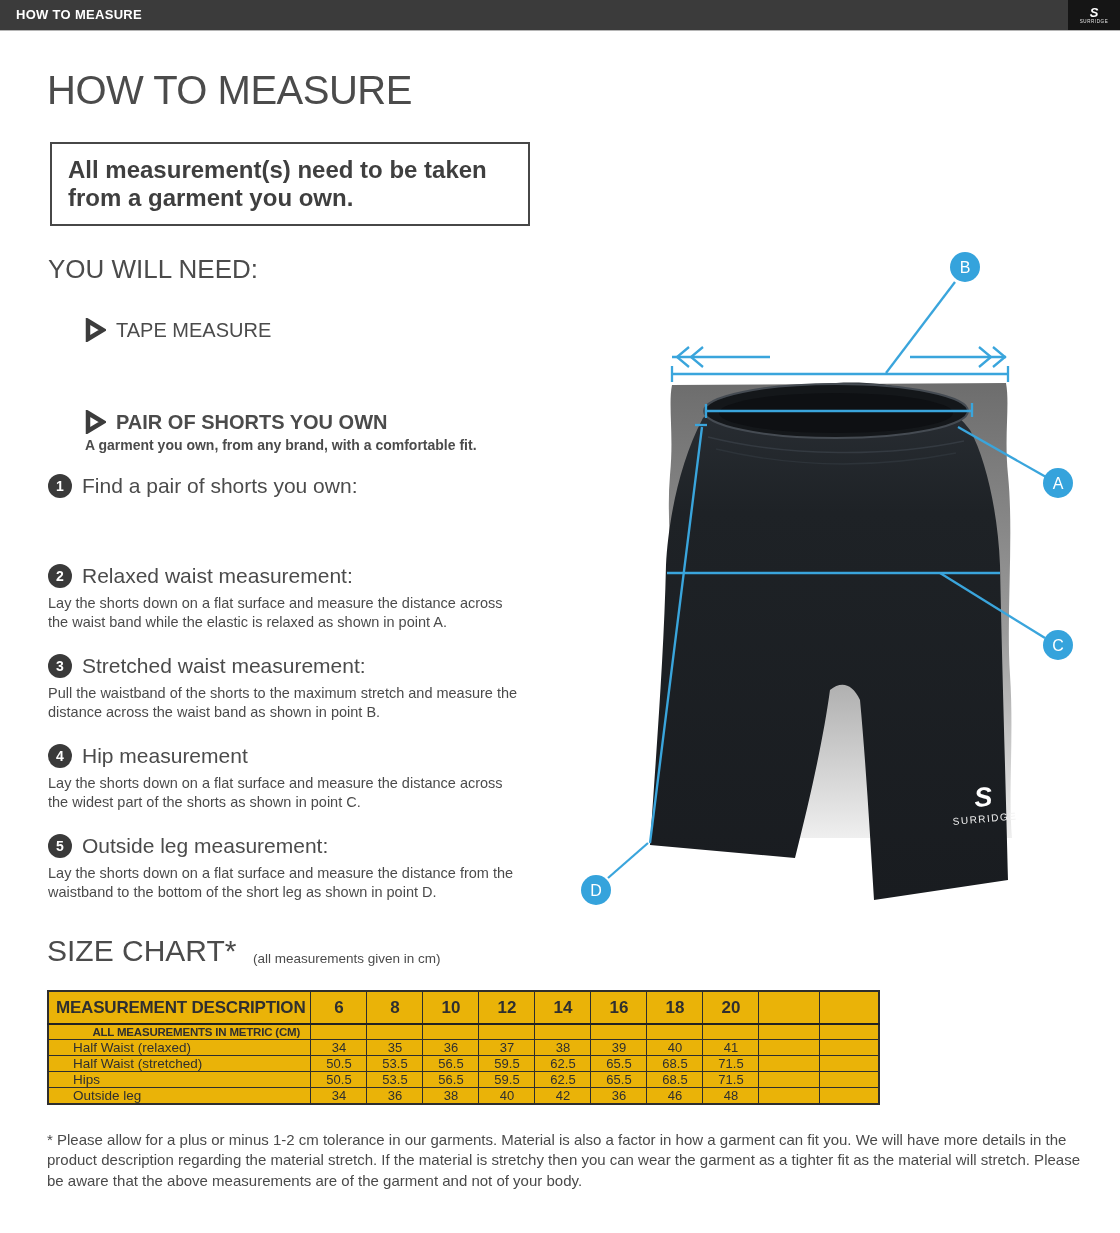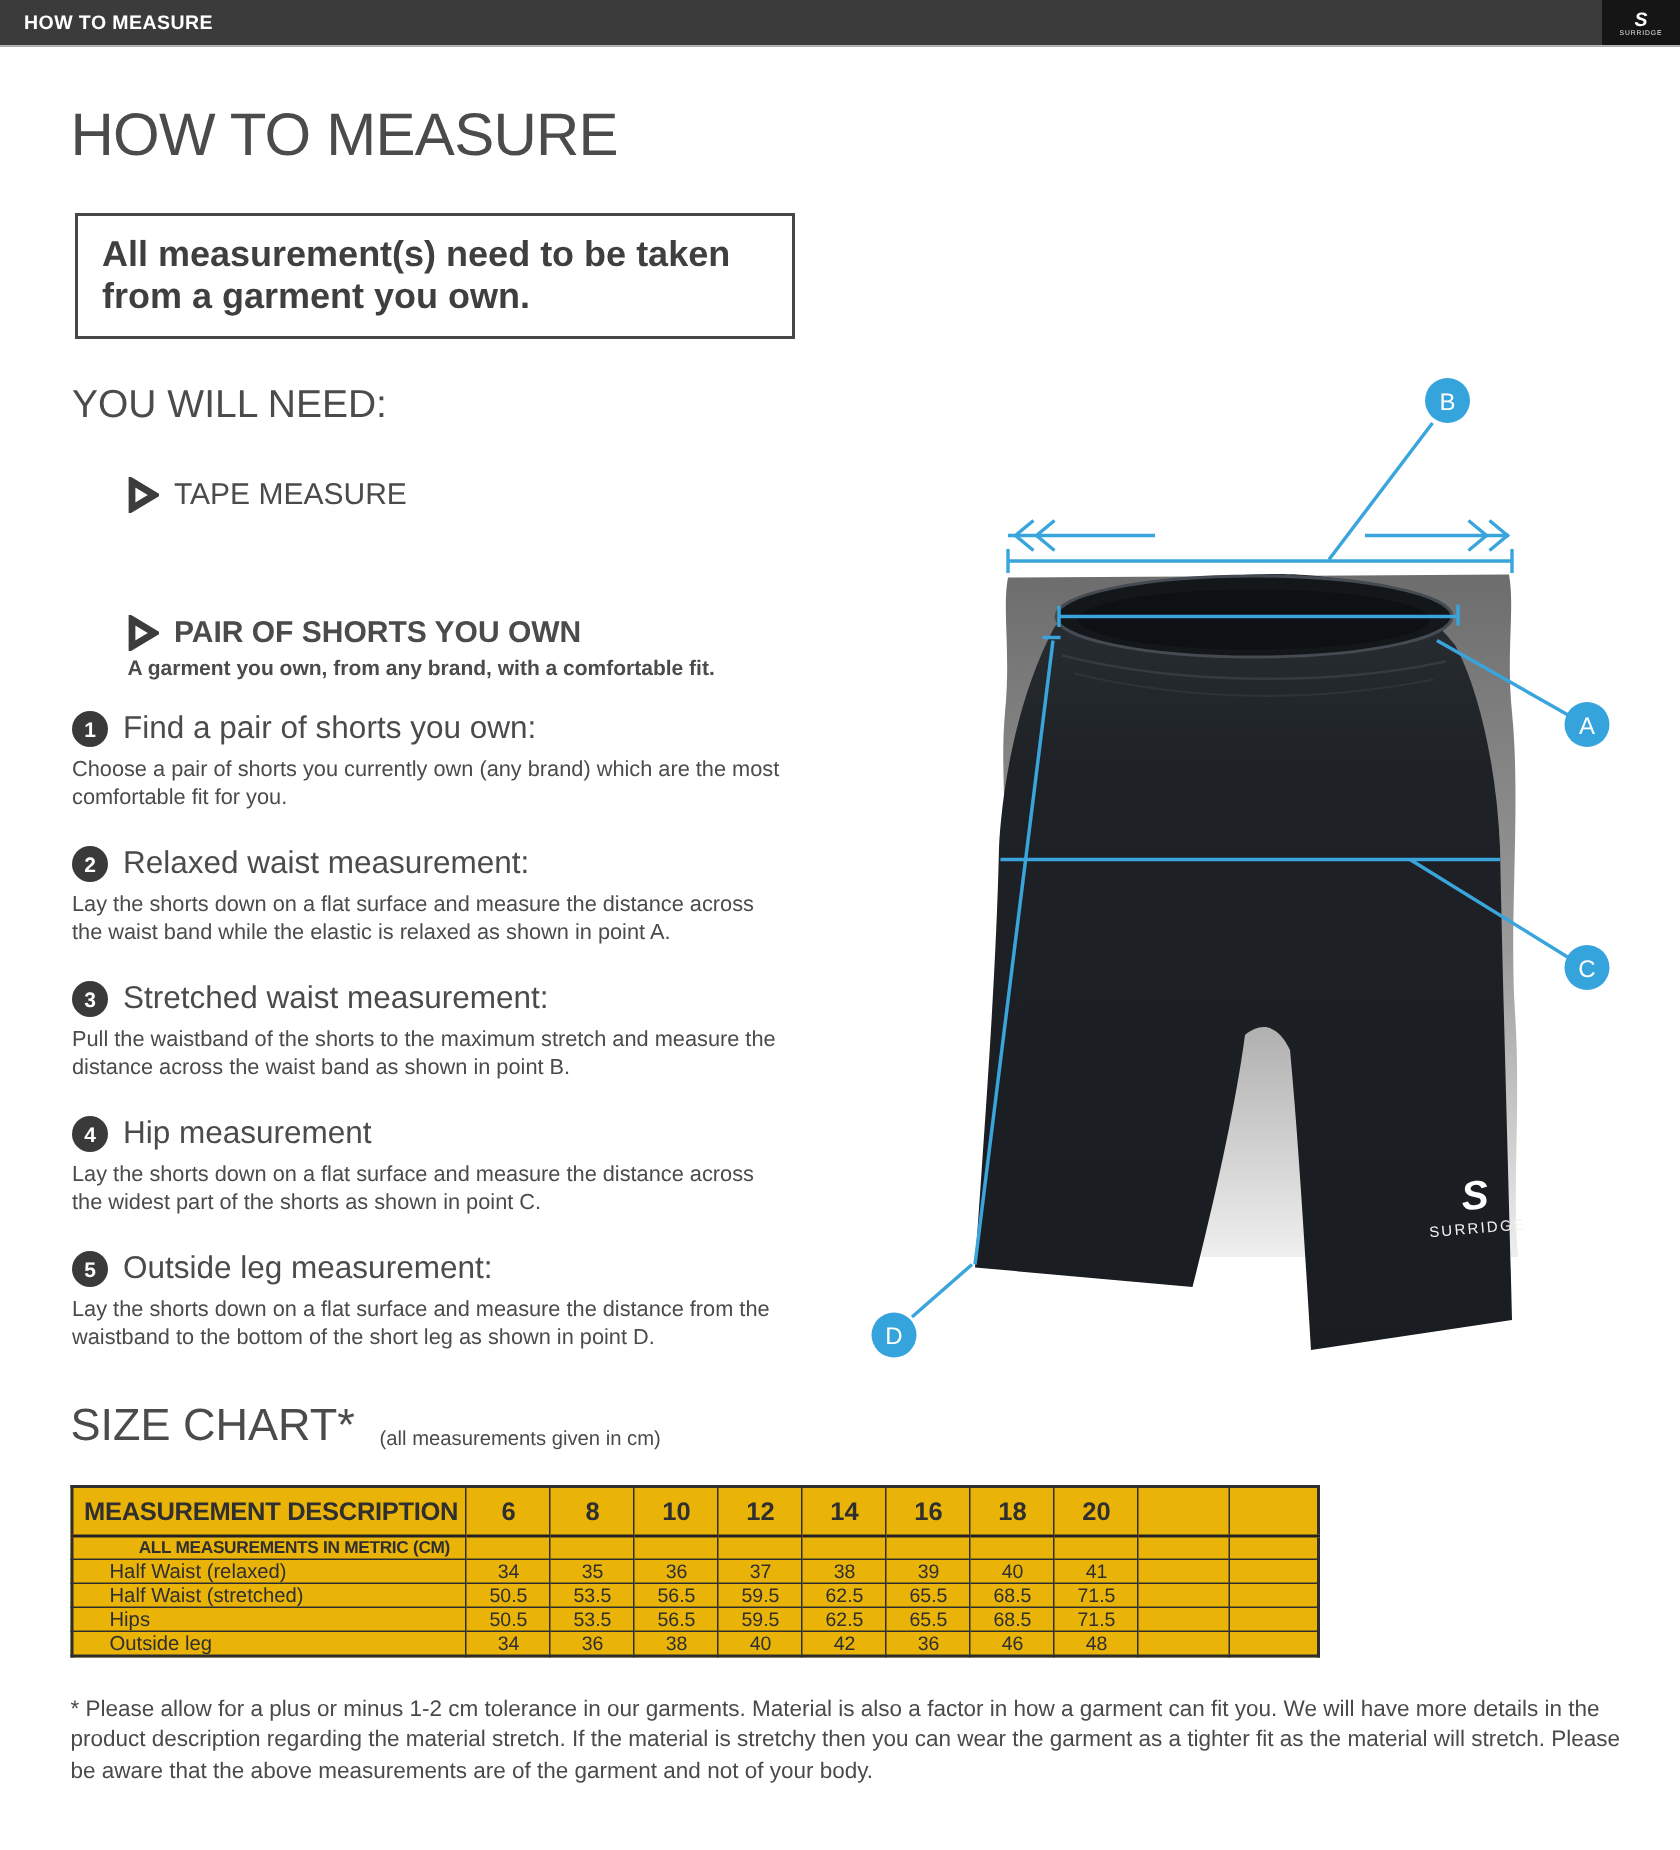--- a/index.html
+++ b/index.html
@@ -87,21 +87,20 @@
     <div class="need-desc">A garment you own, from any brand, with a comfortable fit.</div>
   </div>
 </div>
 
 <div id="steps">
   <div class="step" style="top: 474px;">
     <div class="step-head">
       <span class="step-num">1</span>
       <span class="step-title">Find a pair of shorts you own:</span>
     </div>
-    <div class="step-body">Choose a pair of shorts you currently own (any brand) which are the most comfortable fit for you.</div>
   </div>
 
   <div class="step" style="top: 564px;">
     <div class="step-head">
       <span class="step-num">2</span>
       <span class="step-title">Relaxed waist measurement:</span>
     </div>
     <div class="step-body">Lay the shorts down on a flat surface and measure the distance across the waist band while the elastic is relaxed as shown in point A.</div>
   </div>
 

